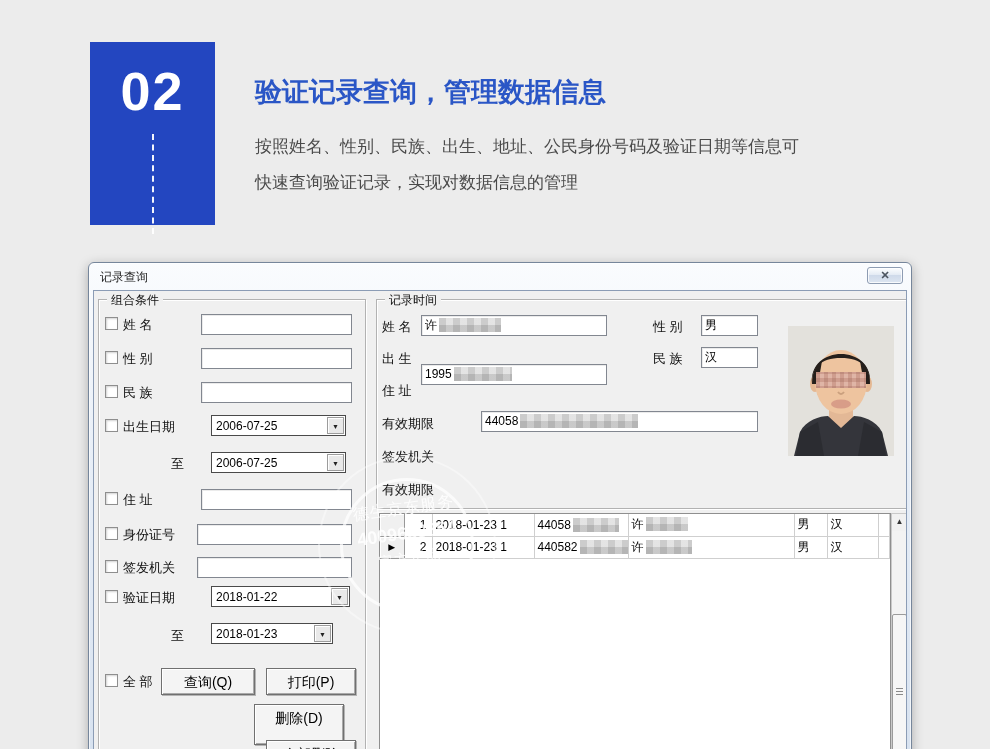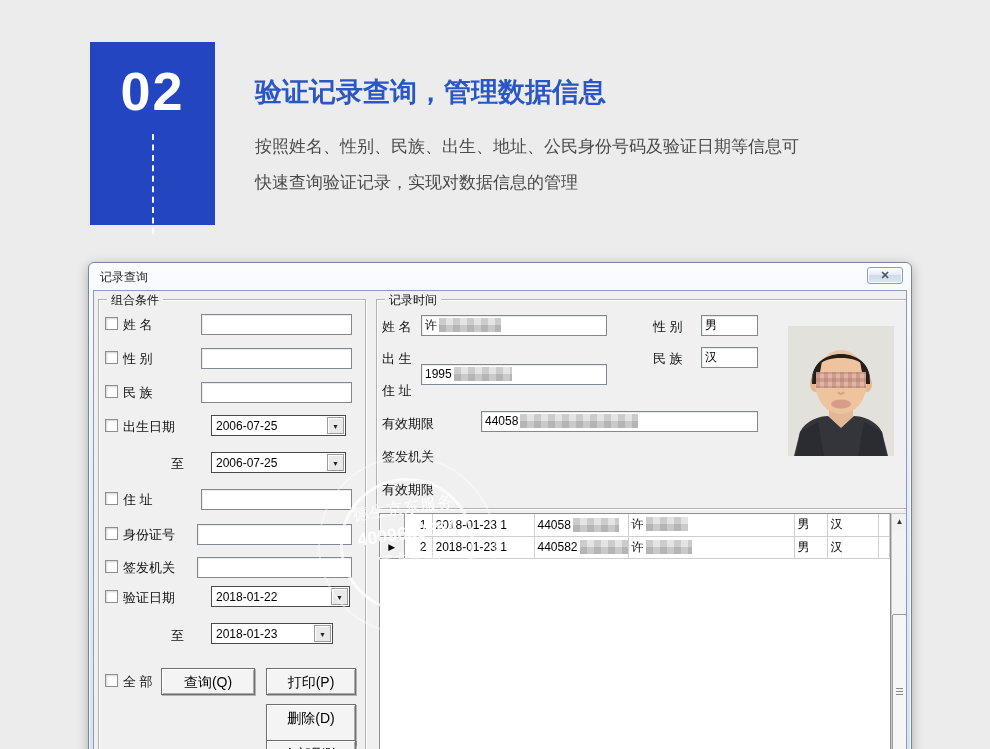--- a/index.html
+++ b/index.html
@@ -245,21 +245,21 @@
 
     <div class="checkbox" style="left:11px; top:383px;"></div>
     <span class="field-label" style="left:29px; top:382px;">全 部</span>
 
     <div class="btn" style="left:67px; top:377px; width:94px; height:27px;">
       <span>查询(Q)</span>
     </div>
     <div class="btn" style="left:172px; top:377px; width:90px; height:27px;">
       <span>打印(P)</span>
     </div>
-    <div class="btn" style="left:172px; top:413px; width:90px; height:41px;text-decoration:underline;">
+    <div class="btn" style="left:160px; top:413px; width:90px; height:41px;text-decoration:underline;">
       <span>删除(D)</span>
     </div>
     <div class="btn" style="left:172px; top:449px; width:90px; height:27px;">
       <span>全部删除</span>
     </div>
 
     <div class="groupbox" style="left:282px; top:8px; width:531px; height:210px;">
       <span class="groupbox-label">记录时间</span>
     </div>
 

